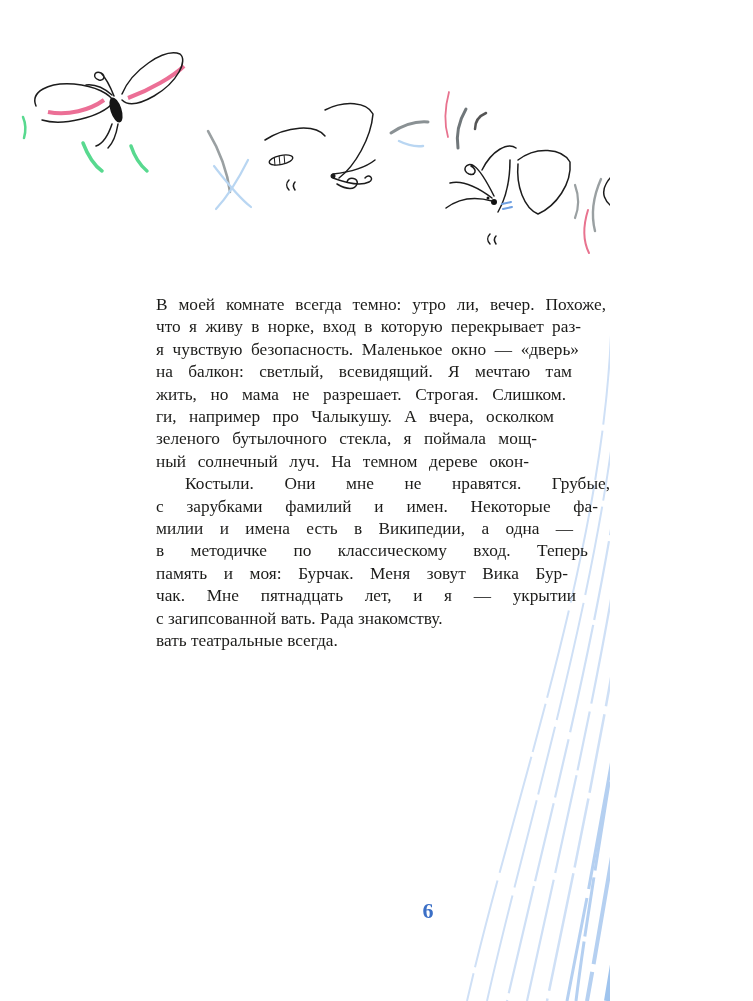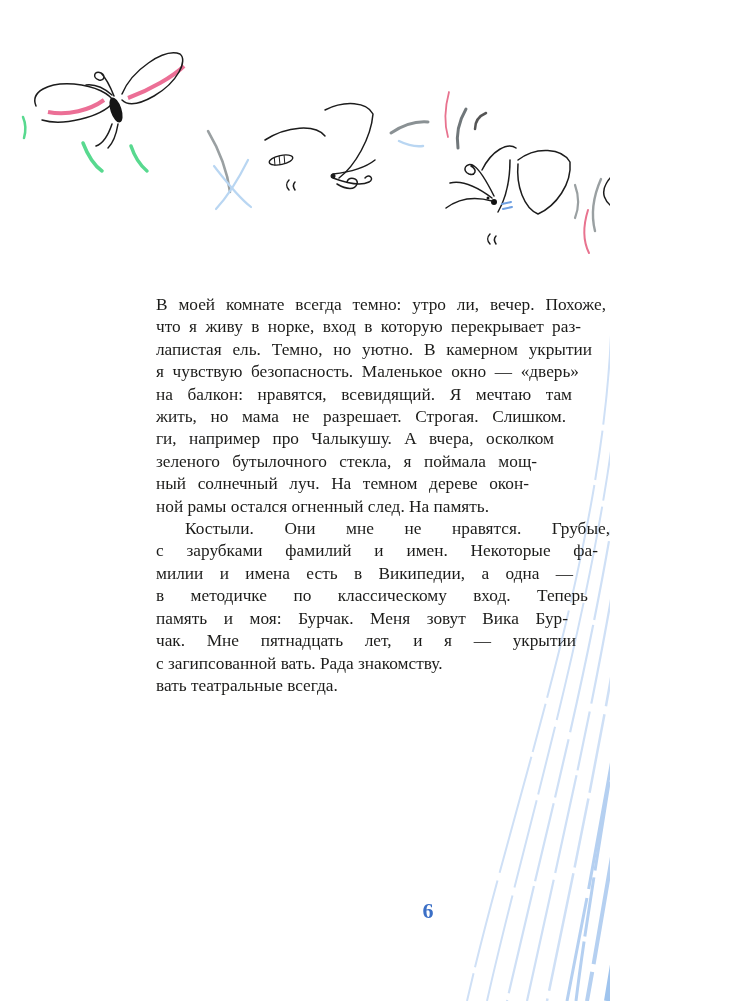--- a/index.html
+++ b/index.html
@@ -130,28 +130,26 @@
       <path d="M70 86 l8 2" stroke="#111111" stroke-width="3" stroke-linecap="round"></path>
       <path class="ink" d="M72 64 C86 66 98 64 106 58"></path>
       <path class="ink" d="M72 68 C86 74 96 76 104 74 c6 -2 1 -8 -3 -4"></path>
       <path class="ink" d="M50 94 c-3 3 -3 7 0 10" stroke-width="1.2"></path>
     </g>
   </svg>
 
   <main class="text-block">
     <div class="ln" style="width:450px">В моей комнате всегда темно: утро ли, вечер. Похоже,</div>
     <div class="ln" style="width:425px">что я живу в норке, вход в которую перекрывает раз-</div>
-    <div class="ln" style="width:436px">лапистая ель. Темно, но уютно. В камерном укрытии</div>
     <div class="ln" style="width:423px">я чувствую безопасность. Маленькое окно — «дверь»</div>
-    <div class="ln" style="width:416px">на балкон: нравятся, всевидящий. Я мечтаю там</div>
+    <div class="ln" style="width:416px">на балкон: светлый, всевидящий. Я мечтаю там</div>
     <div class="ln" style="width:410px">жить, но мама не разрешает. Строгая. Слишком.</div>
     <div class="ln" style="width:398px">ги, например про Чалыкушу. А вчера, осколком</div>
     <div class="ln" style="width:381px">зеленого бутылочного стекла, я поймала мощ-</div>
     <div class="ln" style="width:373px">ный солнечный луч. На темном дереве окон-</div>
-    <div class="ln end">ной рамы остался огненный след. На память.</div>
     <div class="ln ind" style="width:454px">Костыли. Они мне не нравятся. Грубые,</div>
     <div class="ln" style="width:442px">с зарубками фамилий и имен. Некоторые фа-</div>
     <div class="ln" style="width:417px">милии и имена есть в Википедии, а одна —</div>
     <div class="ln" style="width:432px">в методичке по классическому вход. Теперь</div>
     <div class="ln" style="width:412px">память и моя: Бурчак. Меня зовут Вика Бур-</div>
     <div class="ln" style="width:420px">чак. Мне пятнадцать лет, и я — укрытии</div>
     <div class="ln end">с загипсованной вать. Рада знакомству.</div>
     <div class="ln end">вать театральные всегда.</div>
   </main>
 

